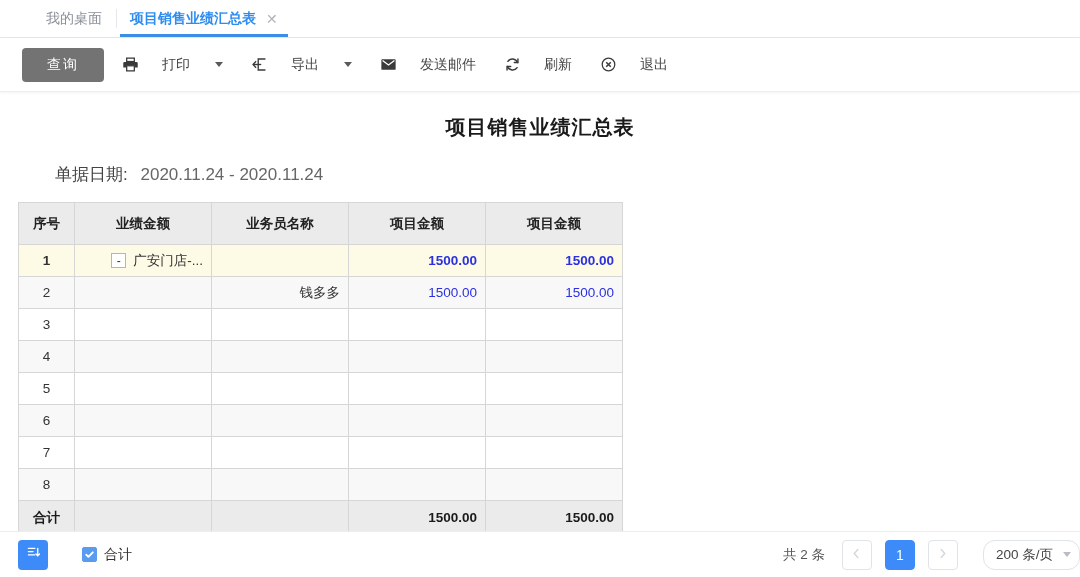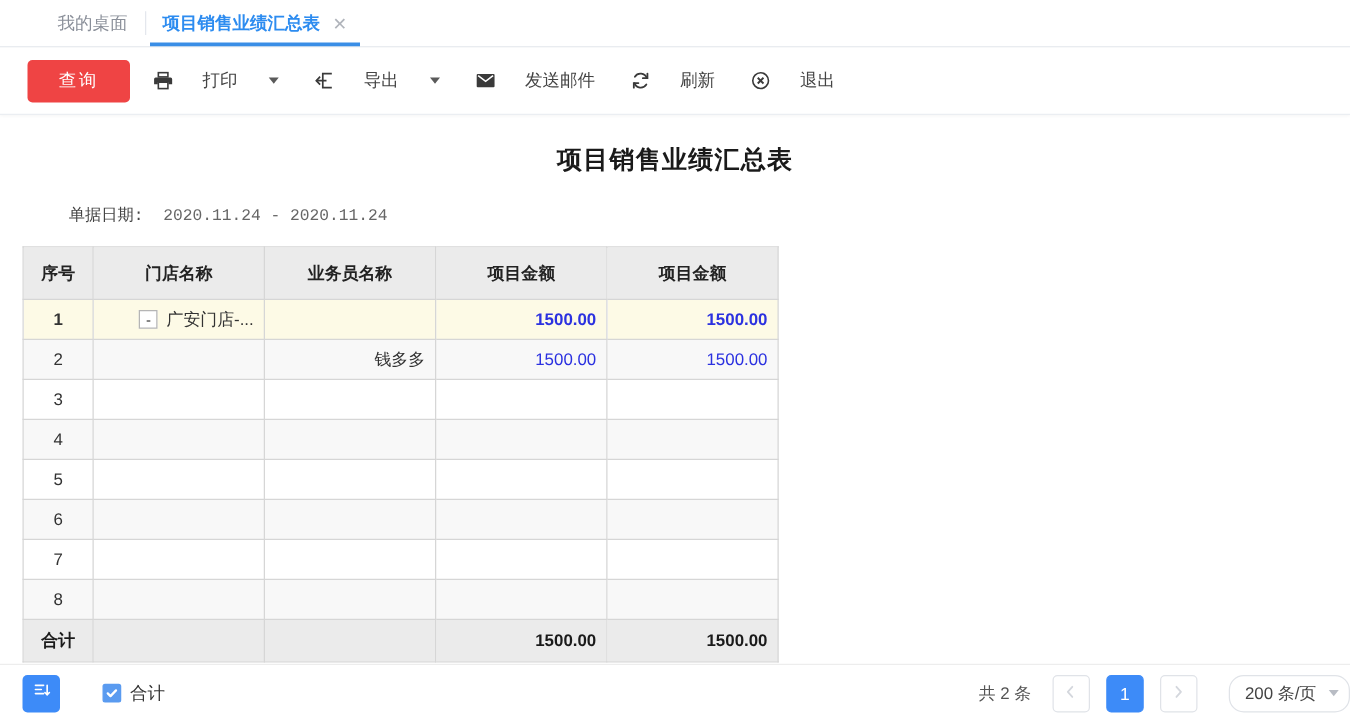--- a/index.html
+++ b/index.html
@@ -65,21 +65,21 @@
     display: flex;
     align-items: center;
     padding-left: 22px;
     gap: 8px;
     border-bottom: 1px solid #ebeef2;
     box-shadow: 0 1px 3px rgba(0,0,0,0.05);
     position: relative;
     z-index: 2;
   }
   .btn-primary {
-    background: #ef4444;
+    background: #737373;
     color: #ffffff;
     border: none;
     border-radius: 4px;
     height: 34px;
     min-width: 82px;
     padding: 0 16px;
     font-size: 14px;
     font-family: inherit;
     letter-spacing: 2px;
     cursor: pointer;
@@ -115,23 +115,22 @@
   .report-title {
     text-align: center;
     font-size: 20px;
     font-weight: bold;
     color: #1a1a1a;
     padding-top: 22px;
     letter-spacing: 1px;
   }
   .filter-line {
     margin: 22px 0 0 55px;
-    font-size: 13px;
+    font-size: 17px;
     color: #555555;
-    font-family: Liberation Mono, monospace;
   }
   .filter-line .flabel { color: #444444; }
   .filter-line .fvalue { color: #666666; margin-left: 8px; }
 
   
   .grid-wrap {
     margin: 16px 0 0 18px;
     width: 604px;
   }
   table.grid {
@@ -380,21 +379,21 @@
       <colgroup>
         <col class="c-seq">
           <col class="c-store">
           <col class="c-staff">
           <col class="c-proj">
           <col class="c-perf">
       </colgroup>
       <thead>
         <tr>
           <th>序号</th>
-          <th>门店名称</th>
+          <th>业绩金额</th>
           <th>业务员名称</th>
           <th>项目金额</th>
           <th>项目金额</th>
         </tr>
       </thead>
       <tbody>
 
         <tr class="row-sel">
           <td class="seq">1</td>
           <td class="txt"><span class="expander">-</span><span class="store-name">广安门店-...</span></td>

